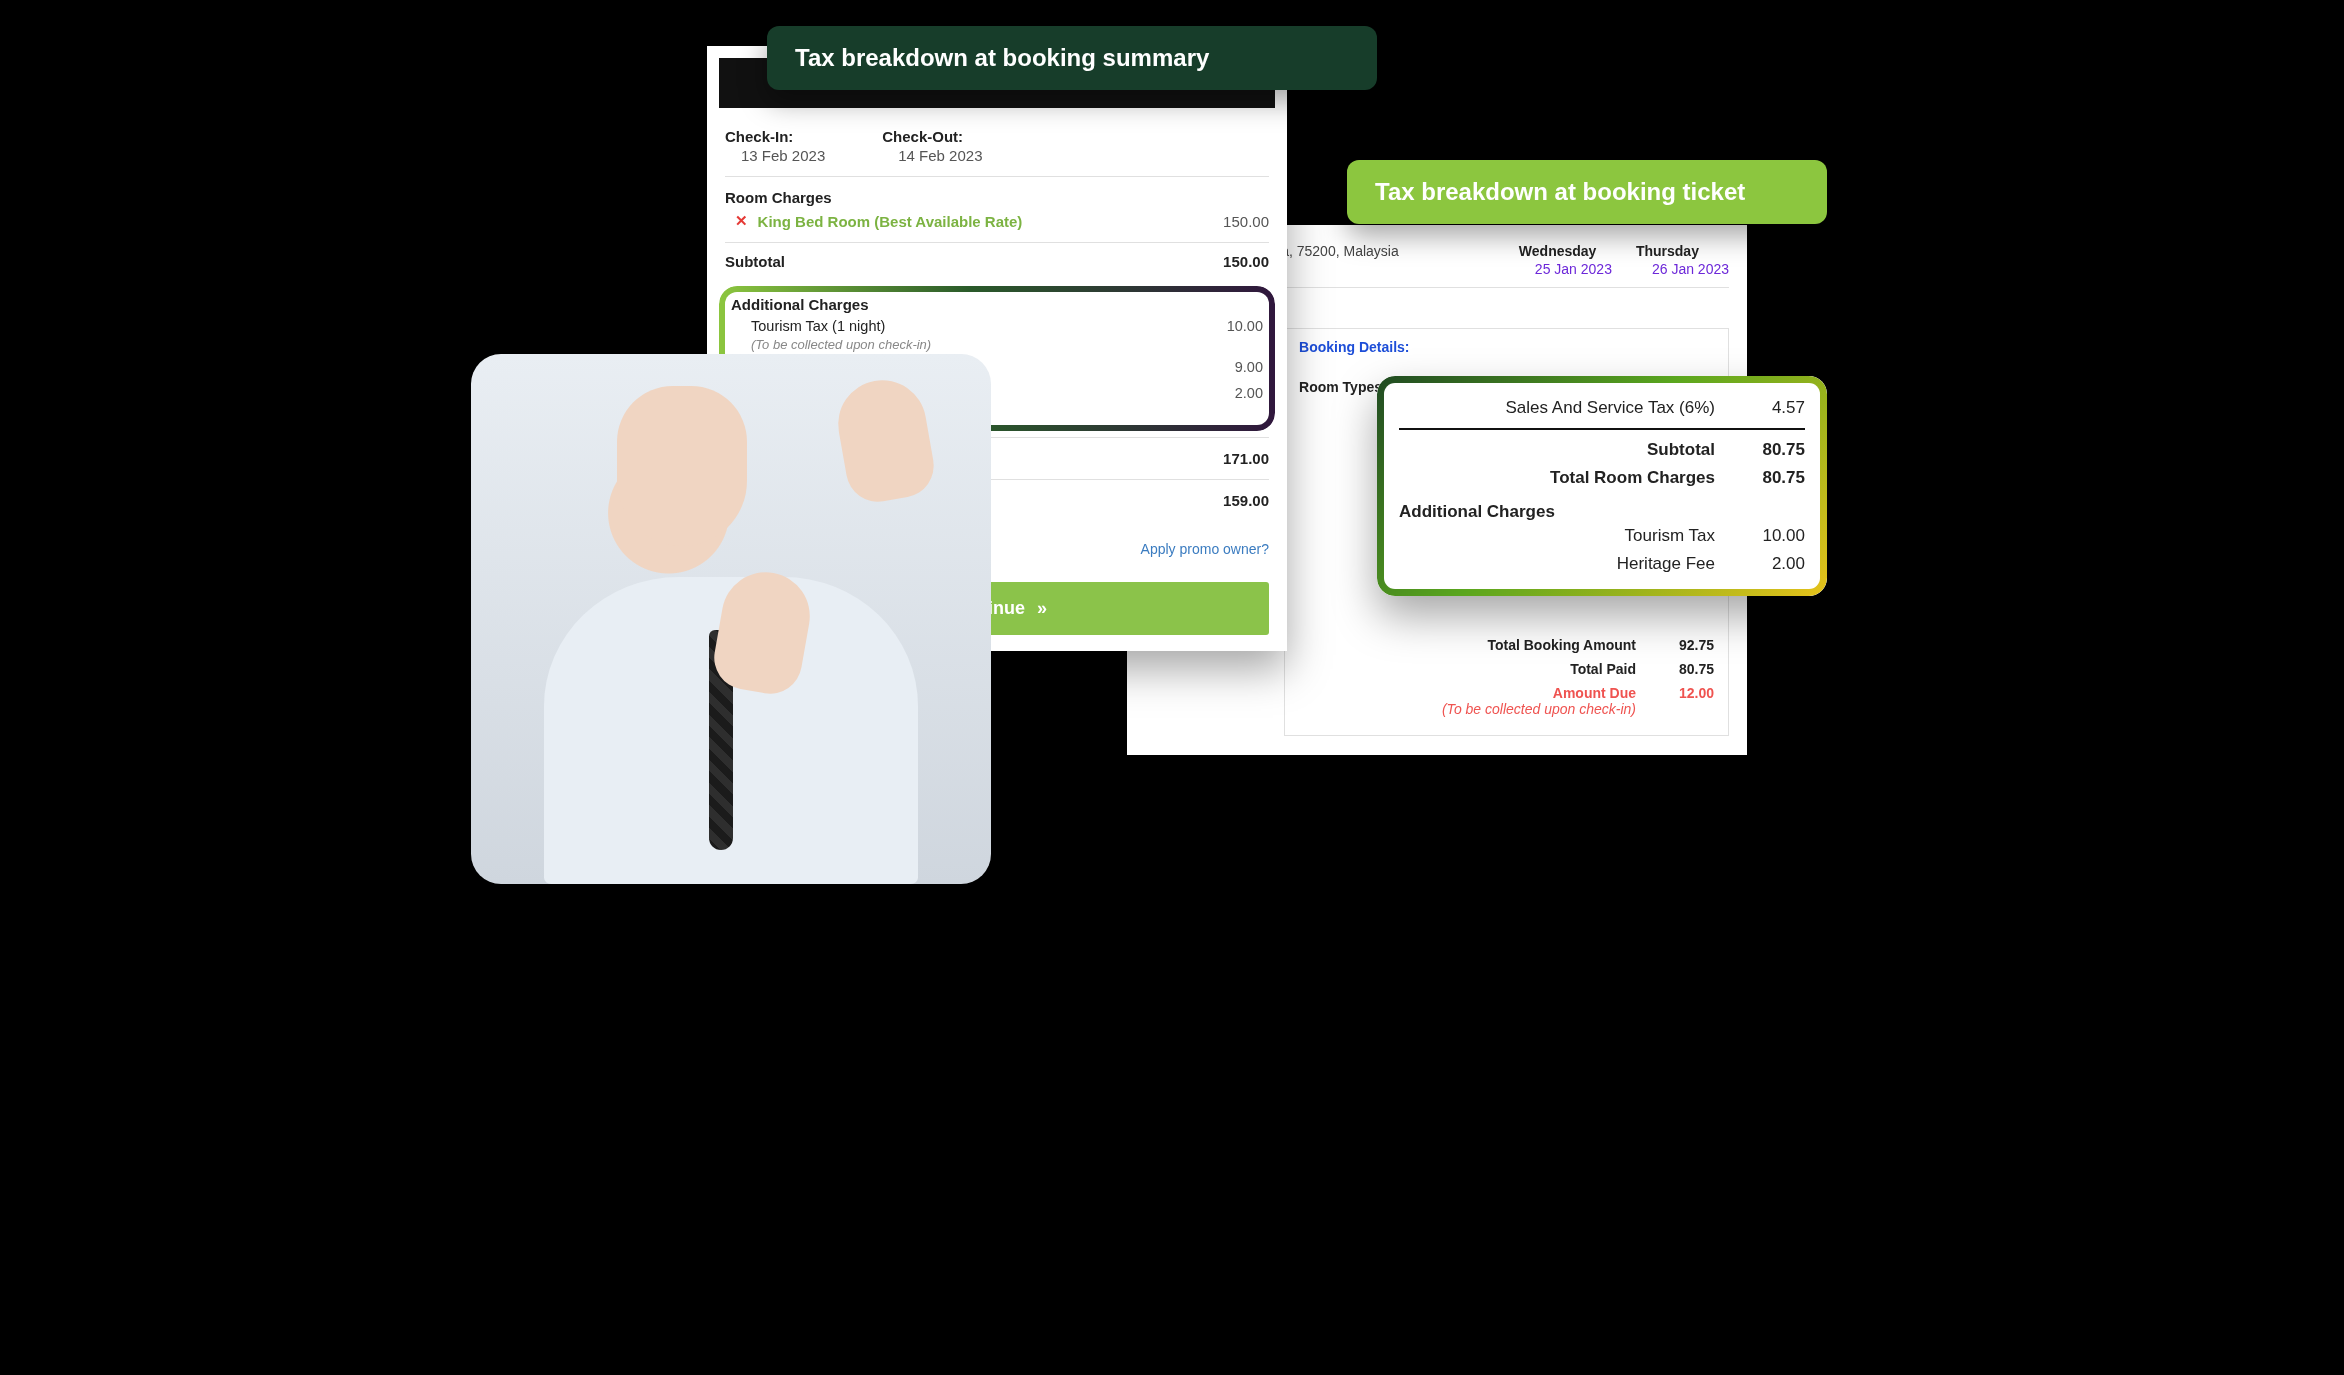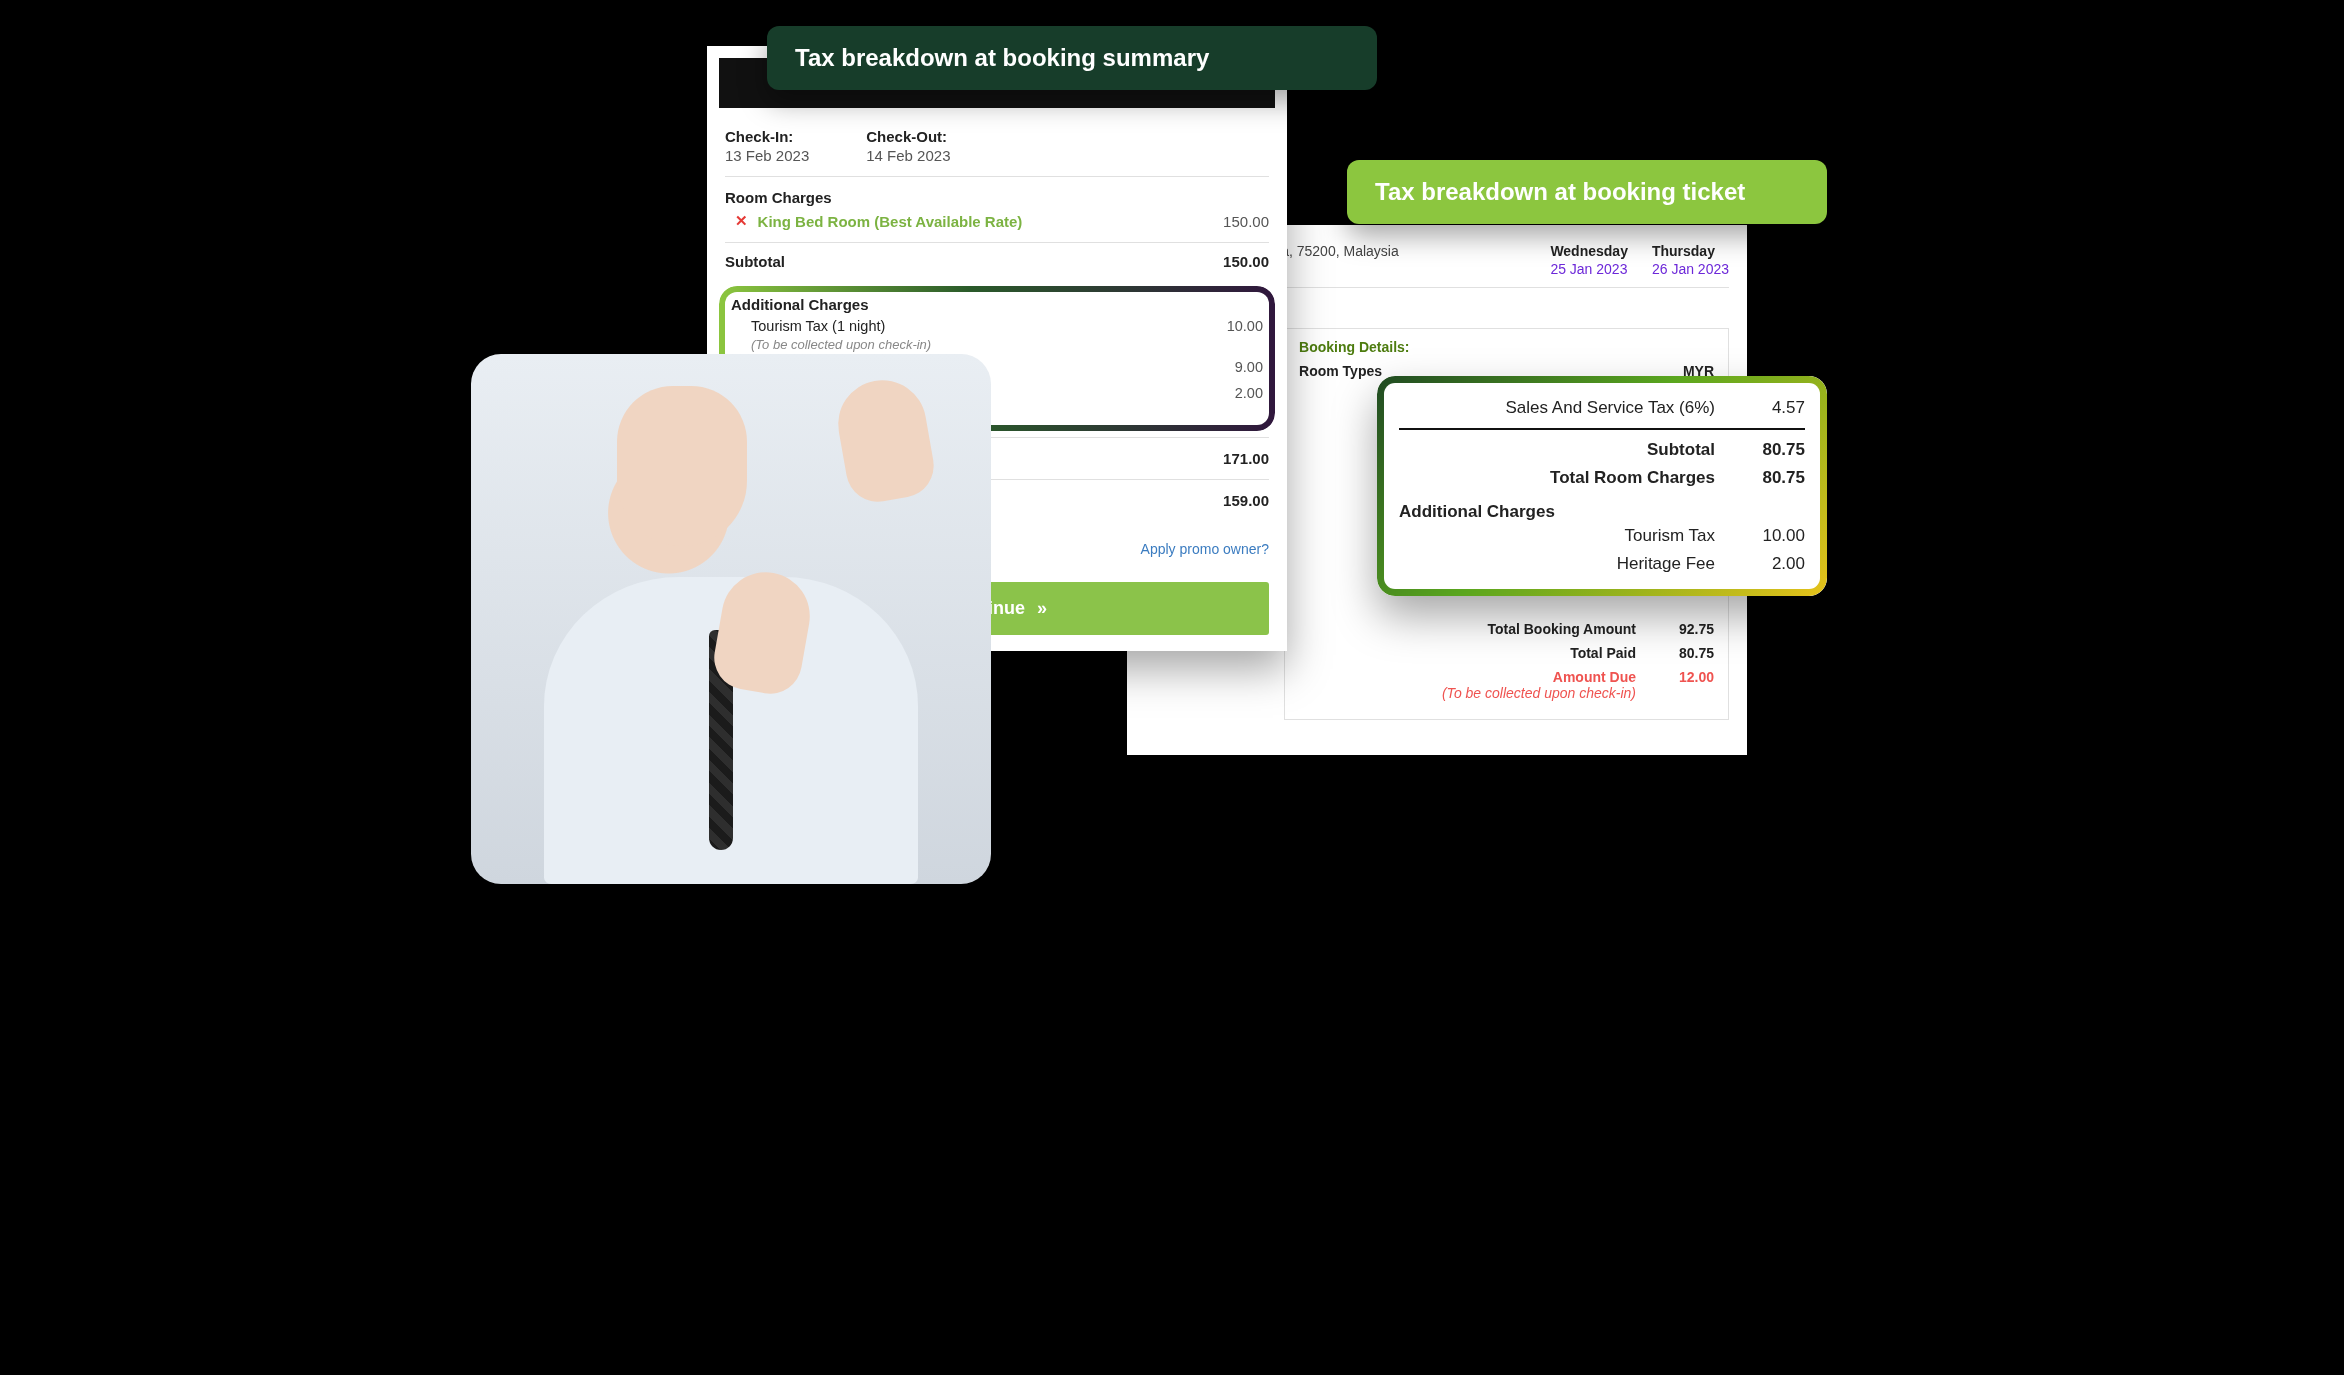--- a/index.html
+++ b/index.html
@@ -51,21 +51,21 @@
   .summary-body {
     padding: 4px 18px 16px 18px;
     font-size: 15px;
   }
   .dates {
     display: flex; gap: 57px;
     padding: 8px 0 12px 0;
     border-bottom: 1px solid var(--rule);
   }
   .dates .label { font-weight: 700; margin-bottom: 2px; }
-  .dates .val { color: #555; }
+  .dates .val { color: #555; margin-left: 16px; }
 
   .section-title {
     font-weight: 700;
     margin-top: 12px;
   }
   .room-row {
     display: flex; align-items: center;
     padding: 6px 0 12px 0;
     border-bottom: 1px solid var(--rule);
   }
@@ -172,21 +172,21 @@
   }
   .ticket-top .dates .col .label { font-weight: 700; }
   .ticket-top .dates .col .val { color: #6d28d9; }
 
   .booking-details {
     margin-top: 40px;
     border: 1px solid var(--rule);
     padding: 10px 14px 0 14px;
   }
   .booking-details .title {
-    color: #4d7c0f; font-weight: 700; margin-bottom: 8px;
+    color: #1d4ed8; font-weight: 700; margin-bottom: 24px;
   }
   .booking-details .headrow {
     display: flex; font-weight: 700;
     padding-bottom: 4px;
   }
   .booking-details .headrow .r { margin-left: auto; }
 
   .totals-list {
     padding: 4px 0 14px 0;
   }

